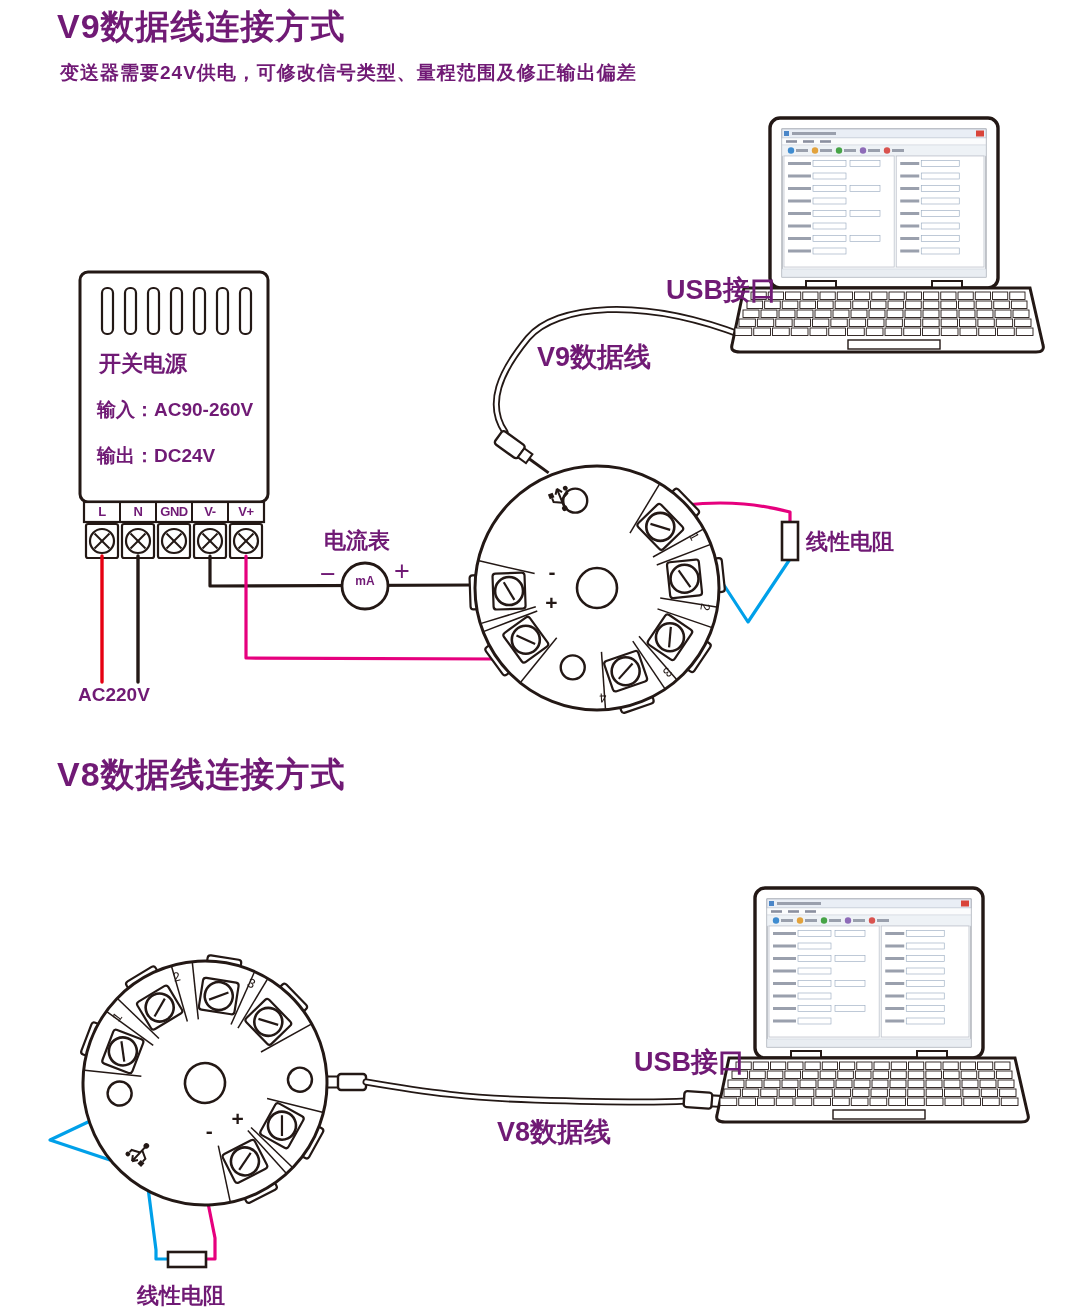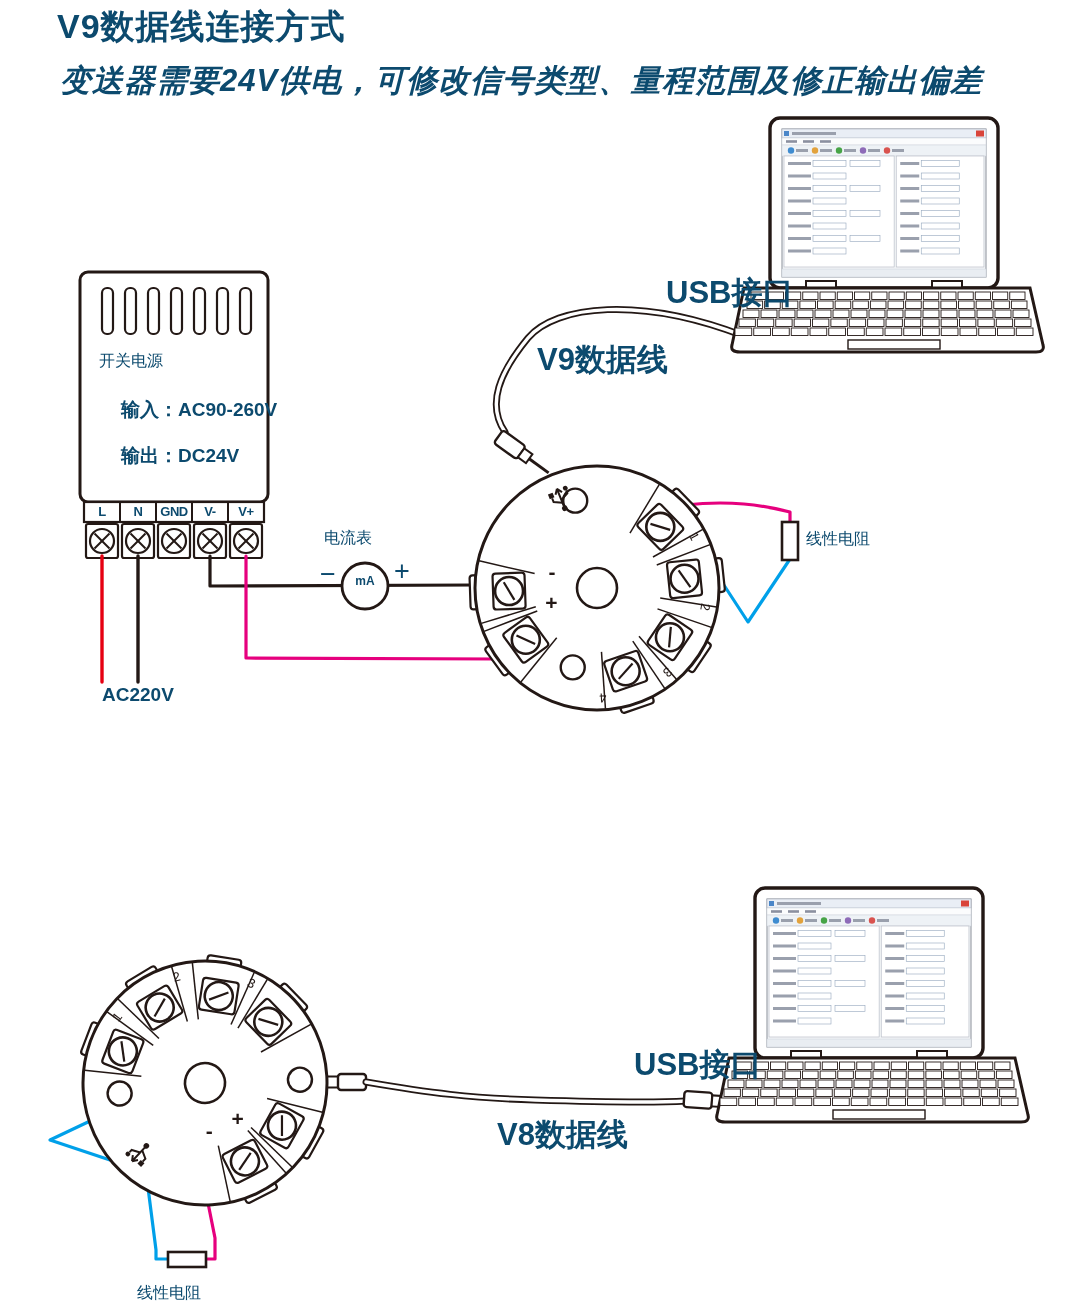--- a/index.html
+++ b/index.html
@@ -1,25 +1,25 @@
 <!DOCTYPE html>
 <html><head>
 <meta charset="utf-8">
 <style>
   * { margin:0; padding:0; box-sizing:border-box; }
   html,body { background:#fff; }
   body { font-family:"Liberation Sans","DejaVu Sans",sans-serif; color:#1a1a1a; }
   .canvas { position:relative; width:1080px; height:1312px; background:#ffffff; overflow:hidden; }
   .canvas svg { position:absolute; left:0; top:0; }
-  .label { position:absolute; white-space:nowrap; color:#0c4a6e; line-height:1.2; }
+  .label { position:absolute; white-space:nowrap; color:#701a75; line-height:1.2; }
   .h1 { font-size:34px; font-weight:700; letter-spacing:1px; }
-  .h2 { font-size:31px; font-weight:700; letter-spacing:1px;font-style:italic; }
-  .lbl-lg { font-size:31px; font-weight:700; }
-  .lbl-md { font-size:16px; font-weight:400; }
-  .lbl-sm { font-size:19px; font-weight:700;margin-left:24px; }
+  .h2 { font-size:19px; font-weight:700; letter-spacing:1px; }
+  .lbl-lg { font-size:27px; font-weight:700; }
+  .lbl-md { font-size:22px; font-weight:700; }
+  .lbl-sm { font-size:19px; font-weight:700; }
   .sign { font-size:27px; font-weight:400; }
   .term { width:36px; text-align:center; font-size:13px; font-weight:700; letter-spacing:-0.5px; }
   .unit { width:46px; text-align:center; font-size:12px; font-weight:700; }
 </style>
 </head>
 <body>
 
 <div class="canvas">
 
   <svg id="art" width="1080" height="1312" viewBox="0 0 1080 1312">
@@ -568,17 +568,18 @@
 
   <div class="label lbl-sm" style="left:78px; top:684px">AC220V</div>
 
   <div class="label lbl-md" style="left:324px; top:528px">电流表</div>
   <div class="label sign" style="left:320px; top:558px">−</div>
   <div class="label sign" style="left:394px; top:555px">+</div>
   <div class="label unit" style="left:342px; top:574px">mA</div>
 
   <div class="label lbl-md" style="left:806px; top:529px">线性电阻</div>
 
+  <div class="label h1" style="left:57px;  top:754px">V8数据线连接方式</div>
   <div class="label lbl-lg" style="left:634px; top:1046px">USB接口</div>
   <div class="label lbl-lg" style="left:497px; top:1116px">V8数据线</div>
   <div class="label lbl-md" style="left:137px; top:1283px">线性电阻</div>
 
 </div>
 
 </body></html>

